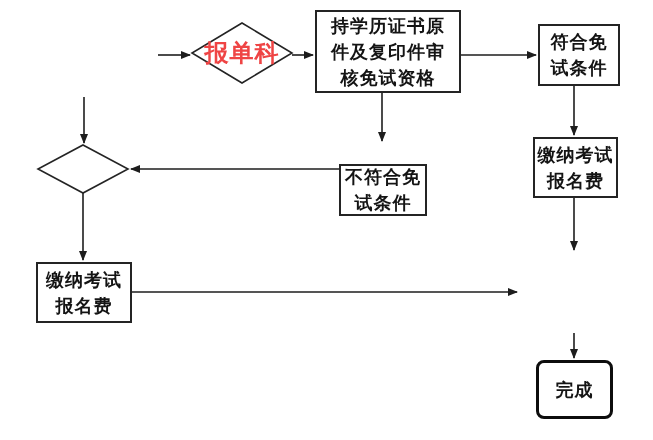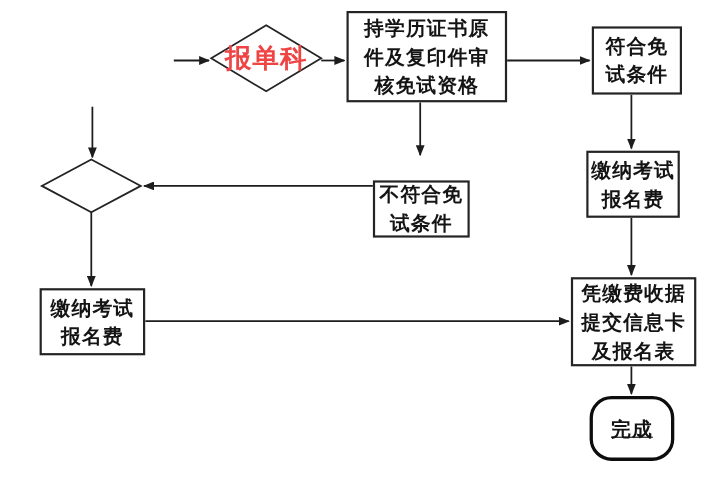--- a/index.html
+++ b/index.html
@@ -43,22 +43,21 @@
     font-weight: bold;
     font-size: 24px;
     letter-spacing: 1px;
     color: #ef4444;
     background: transparent;
     border: none;
     z-index: 2;
   }
   .terminator {
     border: 3px solid #0d0d0d;
-    border-radius: 20px;
-    text-decoration: underline;
+    border-radius: 8px;
   }
   
   #n-start        { left: 12px;  top: 14px;  width: 146px; height: 83px; }
   #n-review       { left: 315px; top: 10px;  width: 146px; height: 83px; }
   #n-qualified    { left: 538px; top: 24px;  width: 82px;  height: 62px; }
   #n-notqualified { left: 339px; top: 143px; width: 88px;  height: 52px; margin-top: 21px; }
   #n-payright     { left: 533px; top: 137px; width: 85px;  height: 61px; }
   #n-payleft      { left: 36px;  top: 262px; width: 96px;  height: 61px; }
   #n-submit       { left: 519px; top: 252px; width: 114px; height: 81px; }
   #n-done         { left: 536px; top: 360px; width: 77px;  height: 59px; }
@@ -106,19 +105,16 @@
   <div class="node" id="n-notqualified">不符合免
 试条件</div>
 
 
   <div class="node" id="n-payright">缴纳考试
 报名费</div>
 
   <div class="node" id="n-payleft">缴纳考试
 报名费</div>
 
-  <div class="node" id="n-submit">凭缴费收据
-提交信息卡
-及报名表</div>
 
   <div class="node terminator" id="n-done">完成</div>
 
 </div>
 
 </body></html>

